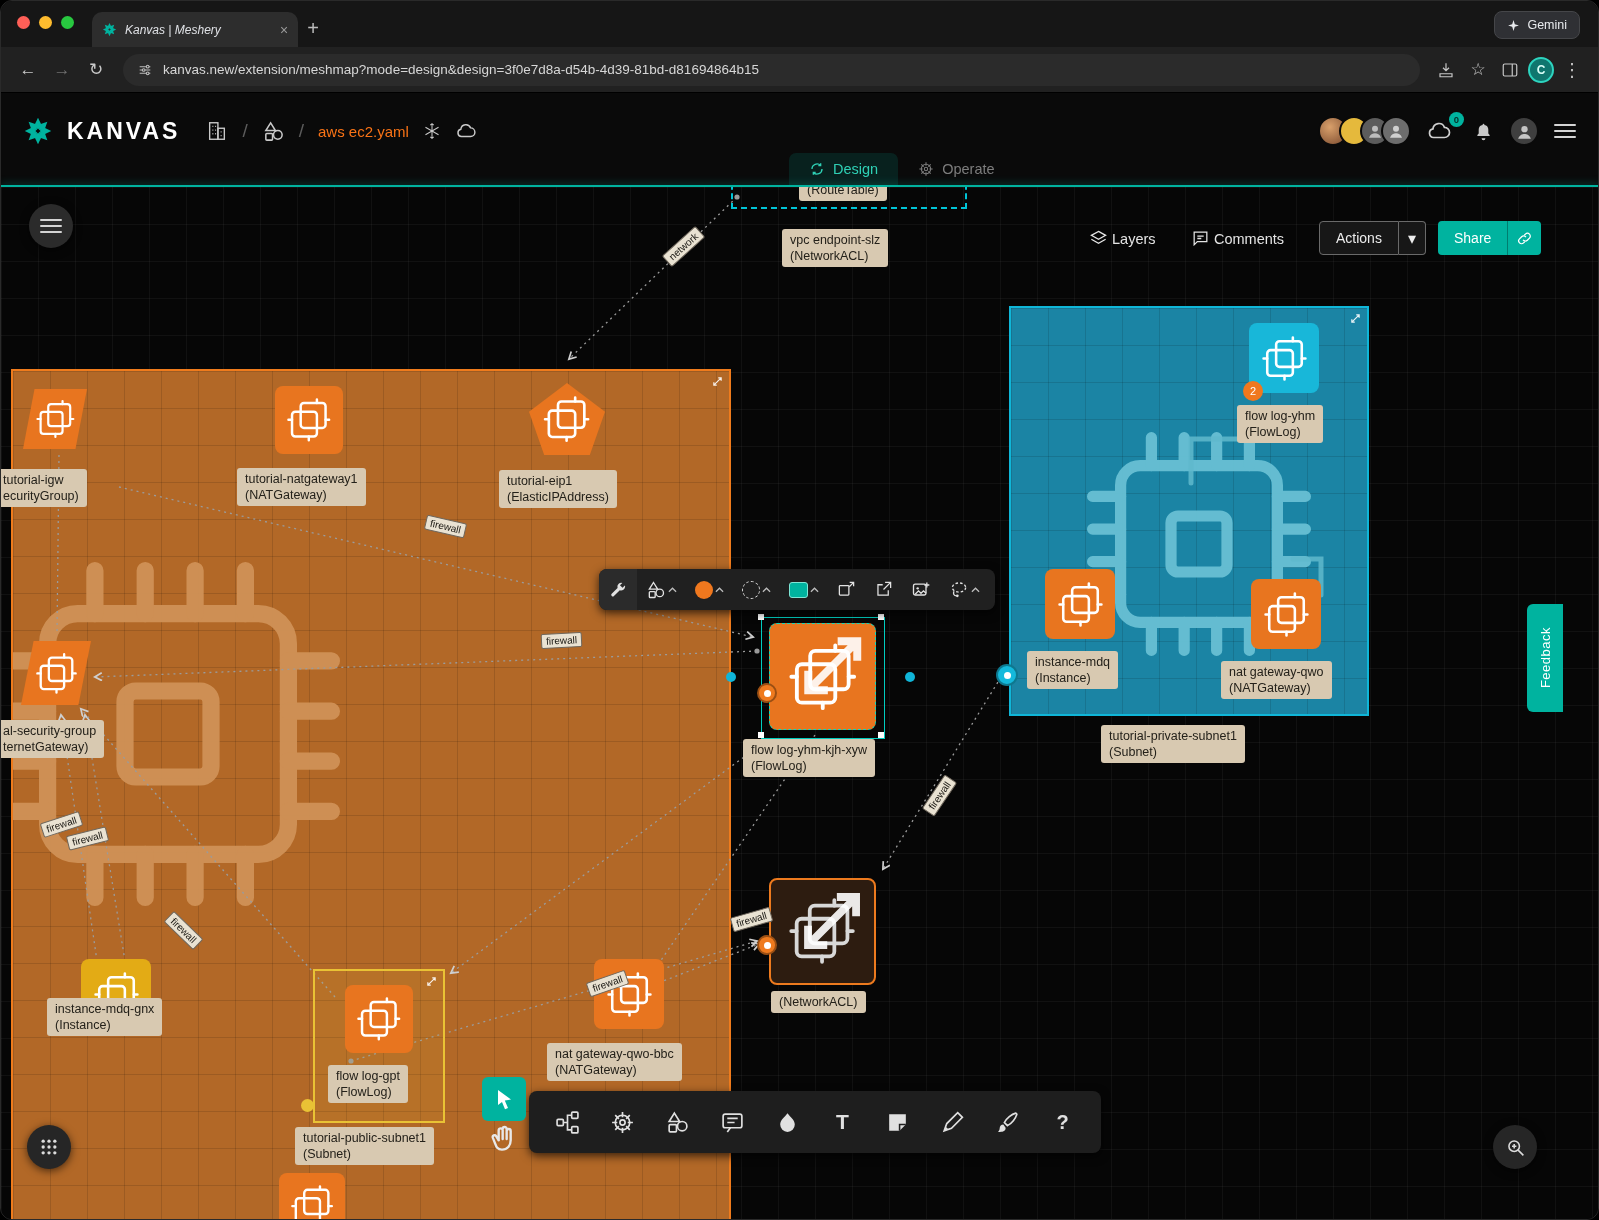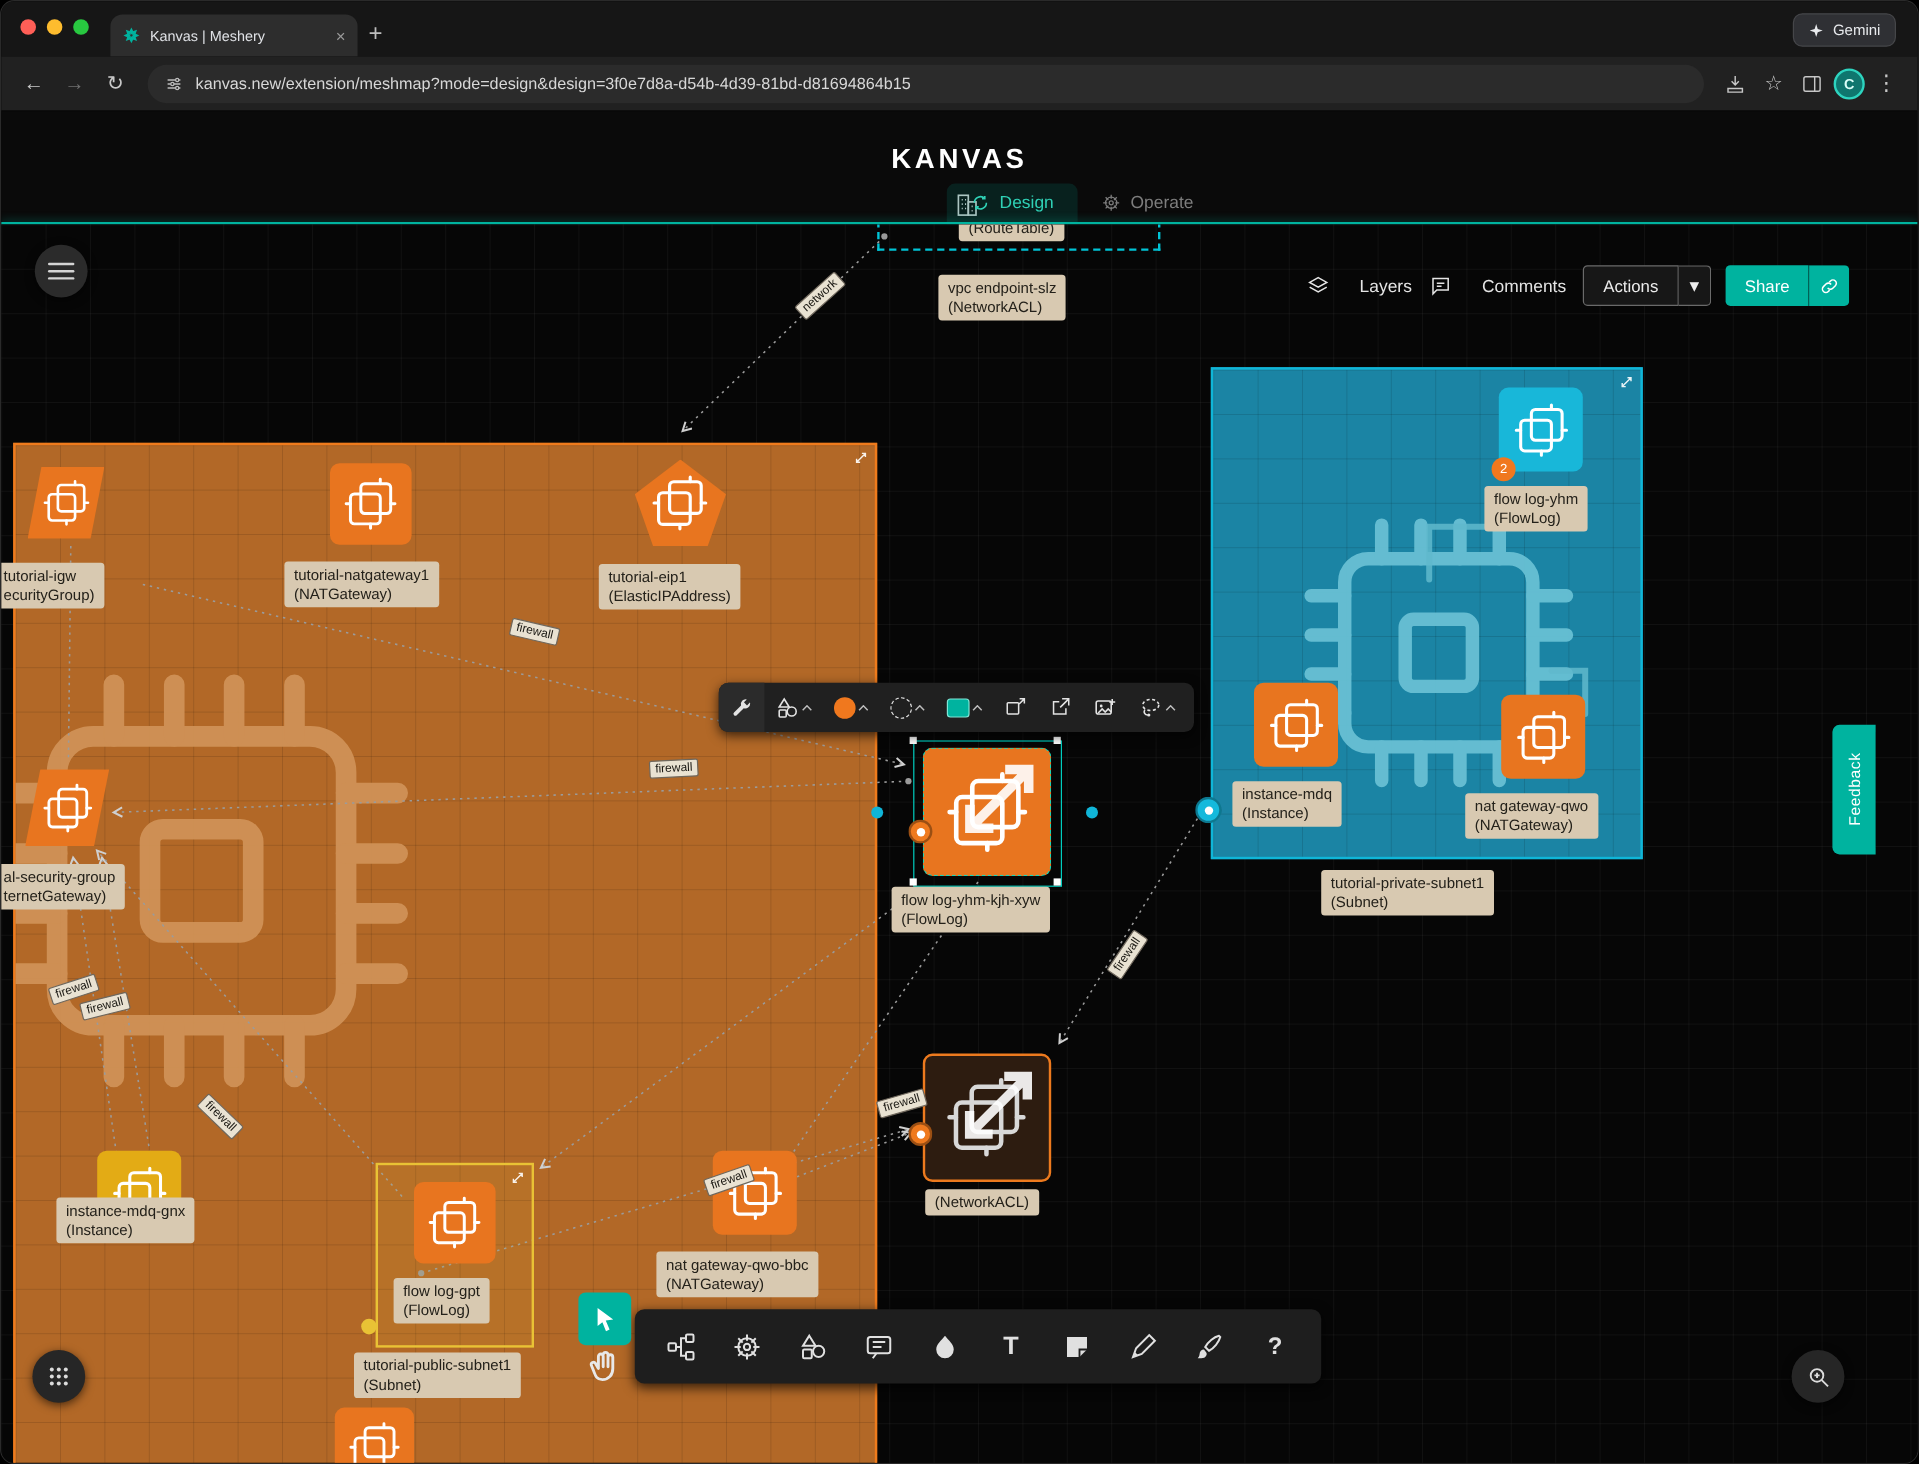--- a/index.html
+++ b/index.html
@@ -3,35 +3,35 @@
 <meta charset="utf-8">
 <style>
   html,body{margin:0;padding:0;background:#000;}
   *{box-sizing:border-box;font-family:"Liberation Sans","DejaVu Sans",sans-serif;}
   .window{position:relative;width:1599px;height:1220px;background:#060606;border-radius:12px;overflow:hidden;border:1px solid #2a2a2a;}
   .abs{position:absolute;}
   
   .tabstrip{position:absolute;top:0;left:0;right:0;height:46px;background:#161616;display:flex;align-items:flex-end;padding-left:16px;}
   .lights{display:flex;gap:9px;align-items:center;height:46px;padding-bottom:4px;}
   .light{width:13px;height:13px;border-radius:50%;}
-  .tab{margin-left:18px;width:206px;height:35px;background:#2d2d2d;border-radius:10px 10px 0 0;display:flex;align-items:center;gap:8px;padding:0 10px;}
+  .tab{margin-left:18px;width:206px;height:35px;background:#2d2d2d;border-radius:10px 10px 0 0;display:flex;align-items:center;gap:8px;padding:0 10px;font-style:italic;}
   .tab-title{font-size:12px;color:#dfe1e5;white-space:nowrap;overflow:hidden;flex:1;}
   .tab-close{color:#9a9a9a;font-size:14px;}
   .newtab{width:30px;height:30px;display:flex;align-items:center;justify-content:center;color:#bdbdbd;font-size:20px;margin-bottom:4px;}
   .gemini{margin-left:auto;margin-right:18px;margin-bottom:8px;height:28px;background:#2f3034;border:1px solid #454649;border-radius:8px;display:flex;align-items:center;gap:7px;padding:0 12px;color:#e8eaed;font-size:12.5px;}
   .urlbar{position:absolute;top:46px;left:0;right:0;height:46px;background:#212121;display:flex;align-items:center;padding:0 12px;gap:4px;border-bottom:1px solid #000;}
   .navbtn{width:30px;height:30px;display:flex;align-items:center;justify-content:center;font-size:17px;color:#c9c9c9;border-radius:50%;}
   .navbtn.dim{color:#6f6f6f;}
   .urlpill{flex:1;height:32px;background:#2b2b2b;border-radius:16px;display:flex;align-items:center;gap:10px;padding:0 14px;margin:0 8px;overflow:hidden;}
   .urltext{color:#d7d7d7;font-size:13.5px;white-space:nowrap;overflow:hidden;}
   .chromeico{width:28px;height:28px;display:flex;align-items:center;justify-content:center;color:#c7c7c7;}
   .avatar-c{width:26px;height:26px;border-radius:50%;background:#0f766e;color:#d9fef7;font-size:12px;font-weight:bold;display:flex;align-items:center;justify-content:center;border:2px solid #2dd4bf;}
   
   .appheader{position:absolute;top:92px;left:0;right:0;height:94px;background:#0a0a0a;}
-  .hrow{position:absolute;top:12px;left:22px;right:22px;height:52px;display:flex;align-items:center;gap:14px;flex-direction:column;}
+  .hrow{position:absolute;top:12px;left:22px;right:22px;height:52px;display:flex;align-items:center;gap:14px;}
   .logotext{font-size:23px;font-weight:bold;letter-spacing:3px;color:#fff;}
   .slash{color:#5c5c5c;font-size:19px;}
   .fname{color:#f97316;font-size:15px;white-space:nowrap;}
   .hico{color:#c9c9c9;display:flex;align-items:center;}
   .hright{margin-left:auto;display:flex;align-items:center;gap:15px;}
   .avgroup{display:flex;}
   .av{width:30px;height:30px;border-radius:50%;border:2px solid #0a0a0a;display:flex;align-items:center;justify-content:center;color:#cfcfcf;}
   .av+.av{margin-left:-9px;}
   .cloudbadge{position:relative;width:32px;height:30px;color:#cfcfcf;display:flex;align-items:center;}
   .badge0{position:absolute;top:-4px;right:-6px;width:15px;height:15px;border-radius:50%;background:#00B39F;color:#06302a;font-size:9.5px;font-weight:bold;display:flex;align-items:center;justify-content:center;}
@@ -56,21 +56,21 @@
   .yellownode{background:#e3ab15;}
   .para{clip-path:polygon(18% 0,100% 0,82% 100%,0% 100%);border-radius:0;}
   .pent{clip-path:polygon(50% 0,100% 40%,80% 100%,20% 100%,0 40%);border-radius:0;}
   .nlabel{position:absolute;background:#d8c9b1;color:#24211a;font-size:12.5px;line-height:1.28;text-align:left;padding:3px 8px;border-radius:3px;white-space:nowrap;z-index:4;}
   .elab{position:absolute;background:#e9e2d2;border:1px solid #6f675c;color:#181611;font-size:10px;line-height:13px;padding:0 4px;border-radius:2px;white-space:nowrap;z-index:4;}
   .collapse{position:absolute;top:5px;right:6px;width:11px;height:11px;color:rgba(255,255,255,.9);z-index:5;}
   .handle{position:absolute;width:20px;height:20px;border-radius:50%;background:#ef7a1e;border:2px solid rgba(0,0,0,.35);z-index:6;display:flex;align-items:center;justify-content:center;}
   .handle i{width:7px;height:7px;border-radius:50%;background:#fff;}
   .seldot{position:absolute;width:10px;height:10px;border-radius:50%;background:#10b5d8;z-index:6;}
   .cornersq{position:absolute;width:6px;height:6px;background:#fff;z-index:6;}
-  .ctrlbtn{position:absolute;display:flex;align-items:center;gap:25px;color:#e4e4e4;font-size:14.5px;z-index:8;}
+  .ctrlbtn{position:absolute;display:flex;align-items:center;gap:4px;color:#e4e4e4;font-size:14.5px;z-index:8;}
   .ctx{position:absolute;display:flex;align-items:center;background:#202020;border-radius:8px;box-shadow:0 3px 10px rgba(0,0,0,.7);z-index:8;padding-right:6px;}
   .ctx .seg{height:41px;display:flex;align-items:center;justify-content:center;padding:0 9px;color:#e2e2e2;}
   .ctx .first{background:#2b2b2b;border-radius:8px 0 0 8px;width:38px;}
   .chev{width:9px;height:6px;color:#bdbdbd;margin-left:2px;}
   .btoolbar{position:absolute;display:flex;align-items:center;background:#1e1e1e;border-radius:8px;box-shadow:0 3px 10px rgba(0,0,0,.7);z-index:8;height:62px;padding:0 14px;gap:6px;}
   .tool{width:49px;height:46px;display:flex;align-items:center;justify-content:center;color:#e0e0e0;border-radius:6px;}
   .tool svg{width:25px;height:25px;}
   .roundbtn{position:absolute;width:44px;height:44px;border-radius:50%;background:#262626;display:flex;align-items:center;justify-content:center;color:#dcdcdc;z-index:8;box-shadow:0 2px 8px rgba(0,0,0,.6);}
   .feedback{position:absolute;left:1526px;top:417px;width:36px;height:108px;background:#00B39F;color:#fff;border-radius:6px 0 0 6px;display:flex;align-items:center;justify-content:center;z-index:9;}
   .feedback span{writing-mode:vertical-rl;transform:rotate(180deg);font-size:13px;letter-spacing:.5px;}

